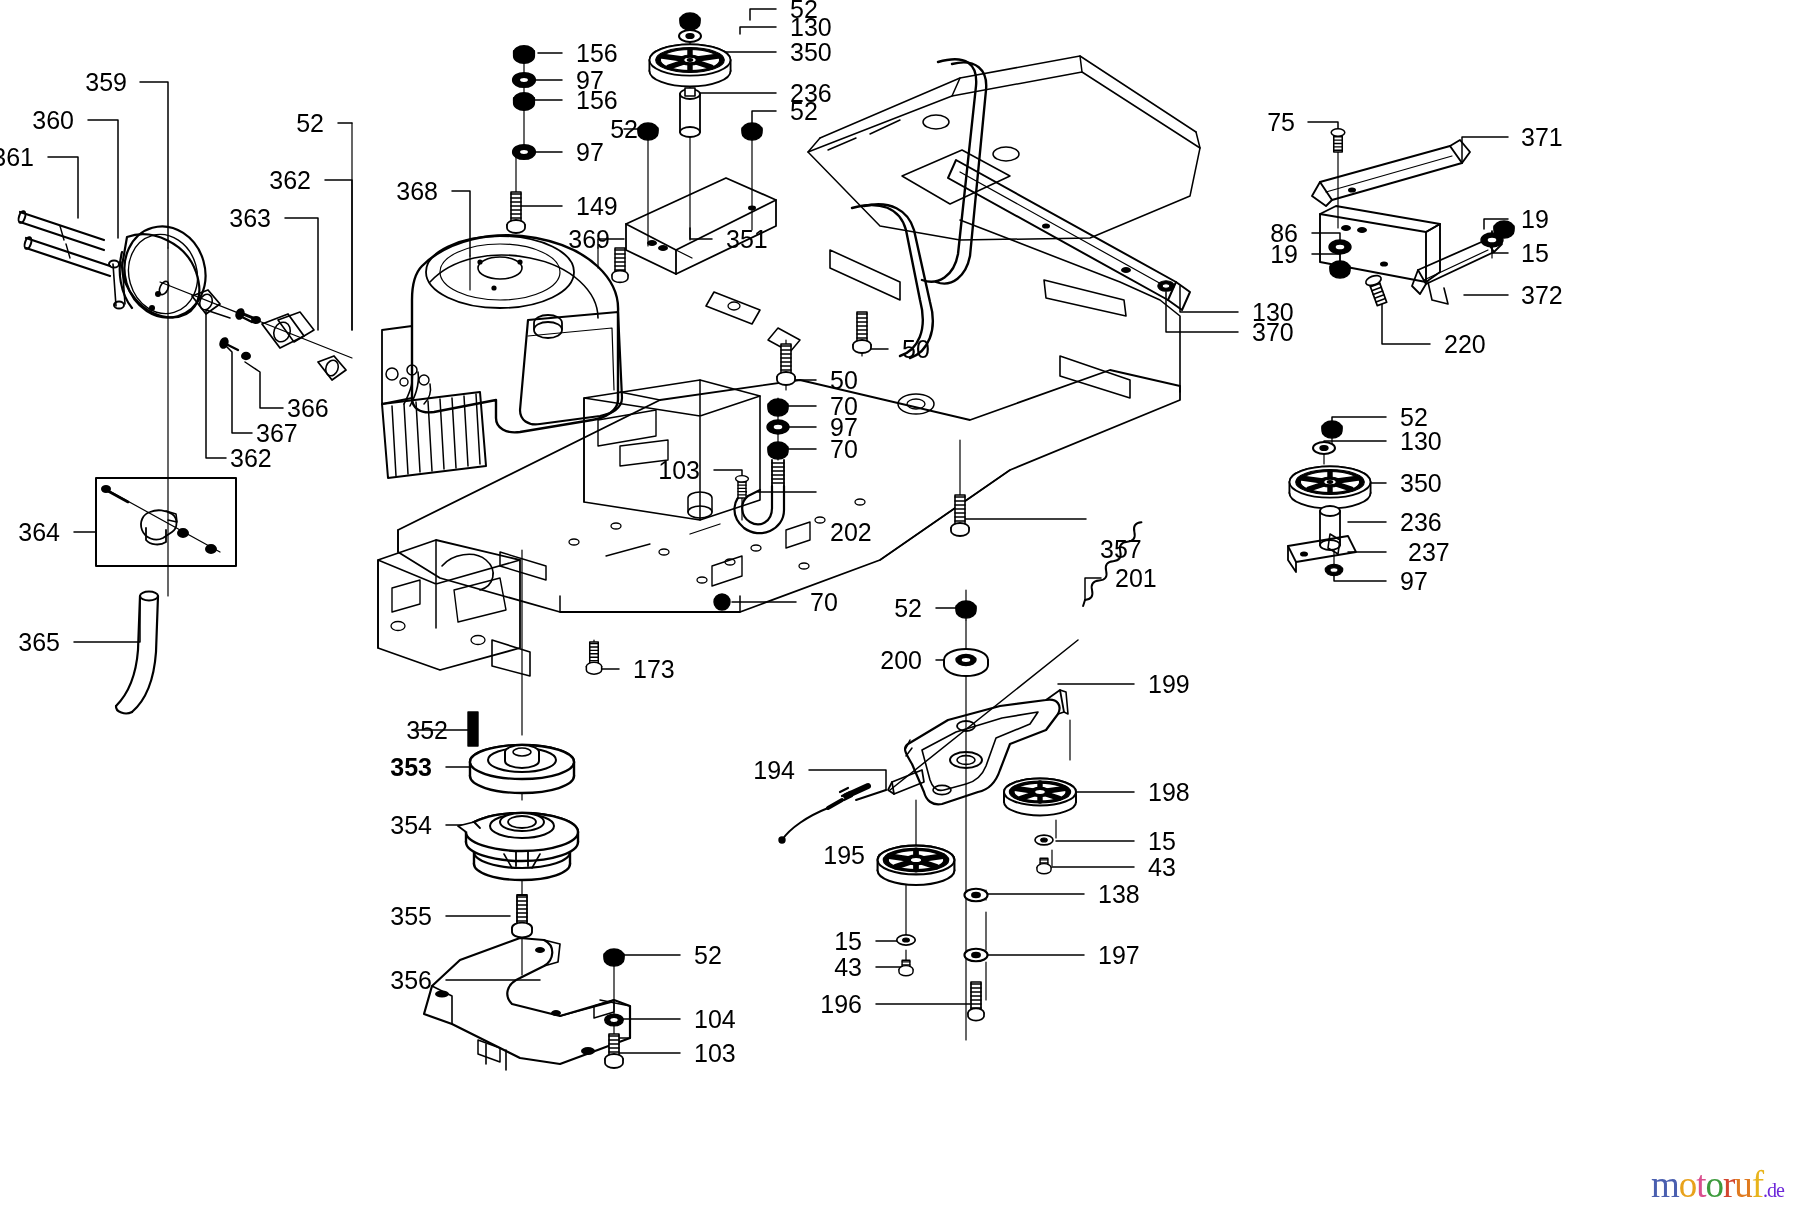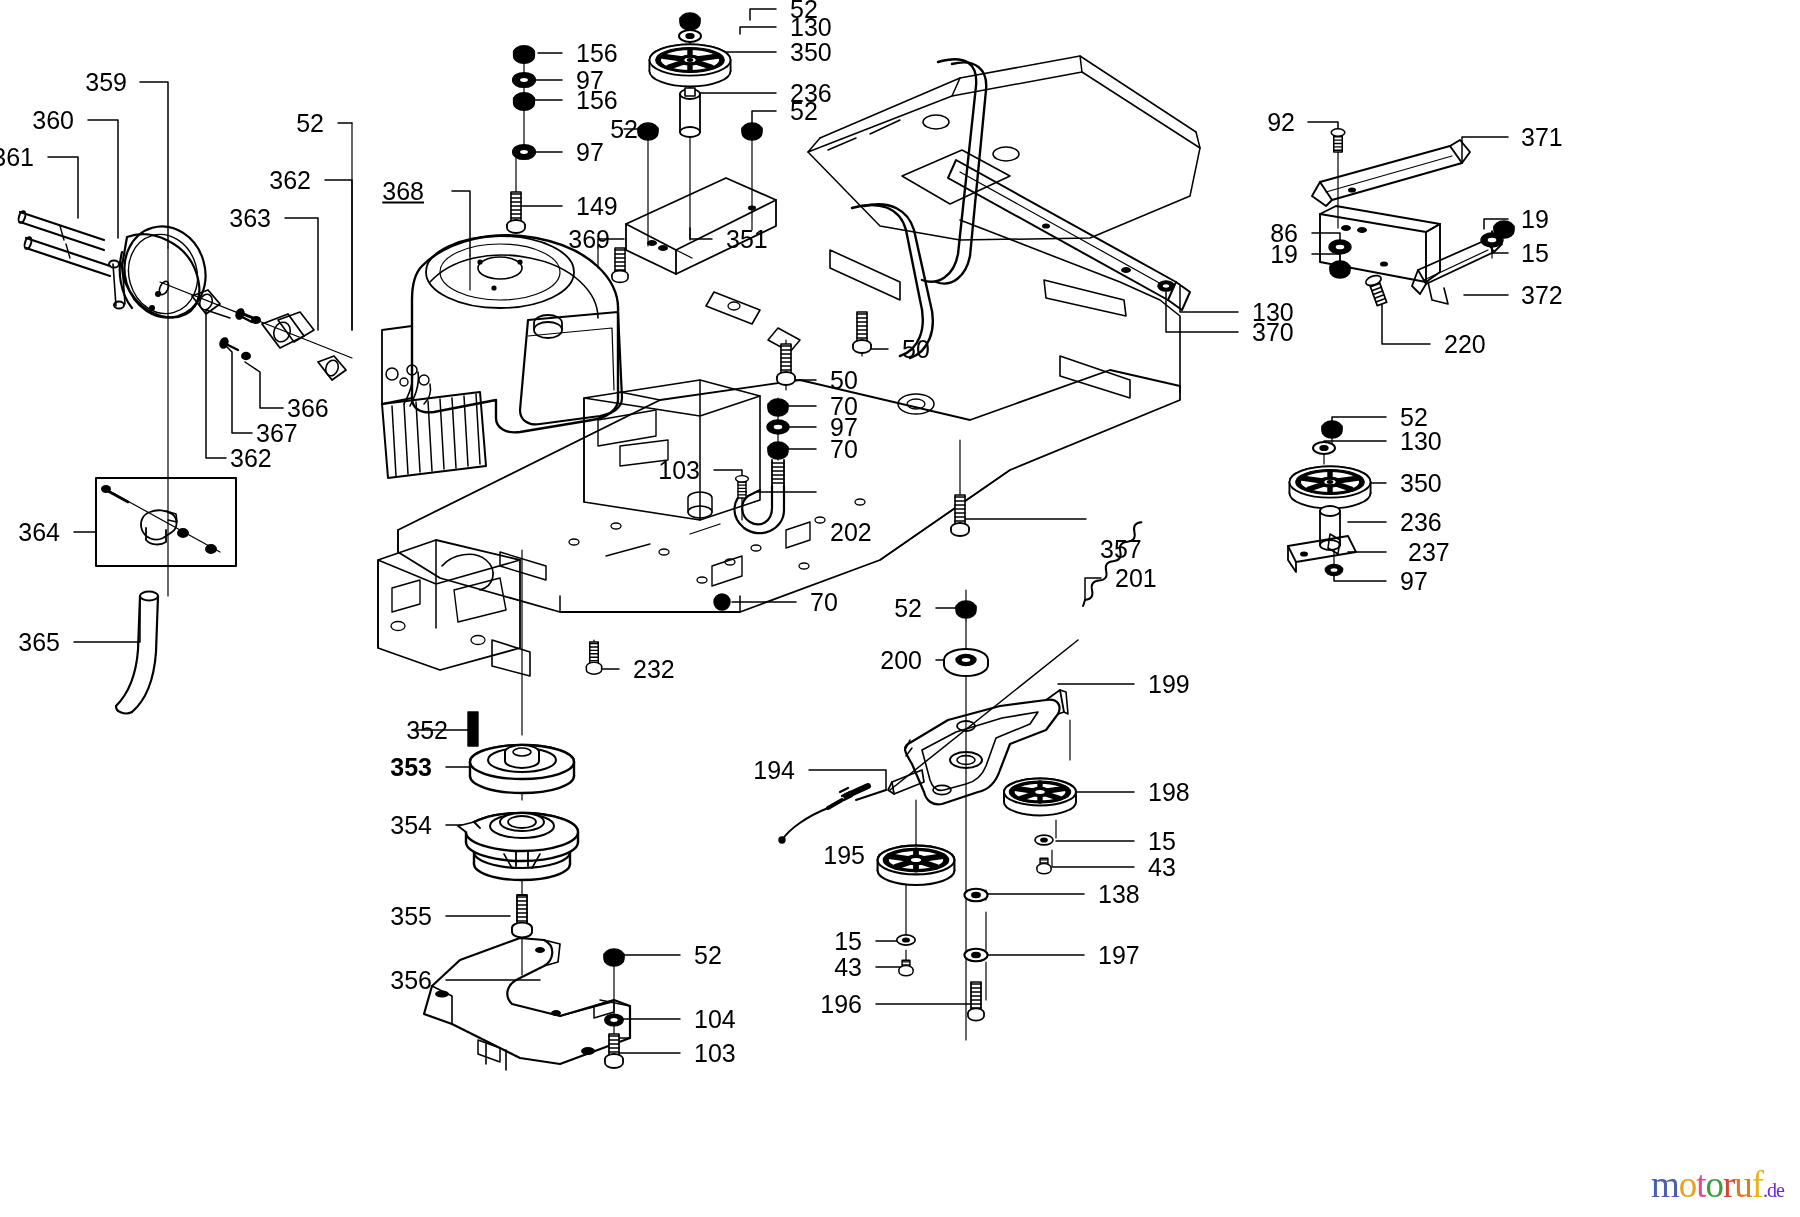--- a/index.html
+++ b/index.html
@@ -672,30 +672,30 @@
       <div class="callout l" style="left: 287px; top: 408px;">366</div>
       <div class="callout l" style="left: 256px; top: 433px;">367</div>
       <div class="callout l" style="left: 230px; top: 458px;">362</div>
       <div class="callout r" style="left: 60px; top: 532px;">364</div>
       <div class="callout r" style="left: 60px; top: 642px;">365</div>
       <div class="callout l" style="left: 576px; top: 53px;">156</div>
       <div class="callout l" style="left: 576px; top: 80px;">97</div>
       <div class="callout l" style="left: 576px; top: 100px;">156</div>
       <div class="callout l" style="left: 576px; top: 152px;">97</div>
       <div class="callout l" style="left: 576px; top: 206px;">149</div>
-      <div class="callout r" style="left: 424px; top: 191px; text-decoration: underline;">368</div>
+      <div class="callout r" style="left: 438px; top: 191px;">368</div>
       <div class="callout r" style="left: 638px; top: 129px;">52</div>
       <div class="callout r" style="left: 610px; top: 239px;">369</div>
       <div class="callout l" style="left: 790px; top: 9px;">52</div>
       <div class="callout l" style="left: 790px; top: 27px;">130</div>
       <div class="callout l" style="left: 790px; top: 52px;">350</div>
       <div class="callout l" style="left: 790px; top: 93px;">236</div>
       <div class="callout l" style="left: 790px; top: 111px;">52</div>
       <div class="callout l" style="left: 726px; top: 239px;">351</div>
-      <div class="callout r" style="left: 1295px; top: 122px;">92</div>
+      <div class="callout r" style="left: 1295px; top: 122px;">75</div>
       <div class="callout l" style="left: 1521px; top: 137px;">371</div>
       <div class="callout l" style="left: 1521px; top: 219px;">19</div>
       <div class="callout r" style="left: 1298px; top: 233px;">86</div>
       <div class="callout r" style="left: 1298px; top: 254px;">19</div>
       <div class="callout l" style="left: 1521px; top: 253px;">15</div>
       <div class="callout l" style="left: 1521px; top: 295px;">372</div>
       <div class="callout l" style="left: 1444px; top: 344px;">220</div>
       <div class="callout l" style="left: 1252px; top: 312px;">130</div>
       <div class="callout l" style="left: 1252px; top: 332px;">370</div>
       <div class="callout l" style="left: 902px; top: 349px;">50</div>
@@ -710,21 +710,21 @@
       <div class="callout l" style="left: 1400px; top: 441px;">130</div>
       <div class="callout l" style="left: 1400px; top: 483px;">350</div>
       <div class="callout l" style="left: 1400px; top: 522px;">236</div>
       <div class="callout l" style="left: 1400px; top: 552px; margin-left: 8px;">237</div>
       <div class="callout l" style="left: 1400px; top: 581px;">97</div>
       <div class="callout l" style="left: 1115px; top: 578px;">201</div>
       <div class="callout l" style="left: 810px; top: 602px;">70</div>
       <div class="callout r" style="left: 922px; top: 608px;">52</div>
       <div class="callout r" style="left: 922px; top: 660px; text-align: center;">200</div>
       <div class="callout l" style="left: 1148px; top: 684px;">199</div>
-      <div class="callout l" style="left: 633px; top: 669px;">232</div>
+      <div class="callout l" style="left: 633px; top: 669px;">173</div>
       <div class="callout r" style="left: 400px; top: 730px; margin-left: 48px;">352</div>
       <div class="callout r" style="left: 432px; top: 767px; font-weight: bold;">353</div>
       <div class="callout l" style="left: 1148px; top: 792px;">198</div>
       <div class="callout r" style="left: 795px; top: 770px;">194</div>
       <div class="callout r" style="left: 432px; top: 825px;">354</div>
       <div class="callout l" style="left: 1148px; top: 841px;">15</div>
       <div class="callout l" style="left: 1148px; top: 867px;">43</div>
       <div class="callout r" style="left: 865px; top: 855px;">195</div>
       <div class="callout l" style="left: 1098px; top: 894px;">138</div>
       <div class="callout r" style="left: 432px; top: 916px;">355</div>

